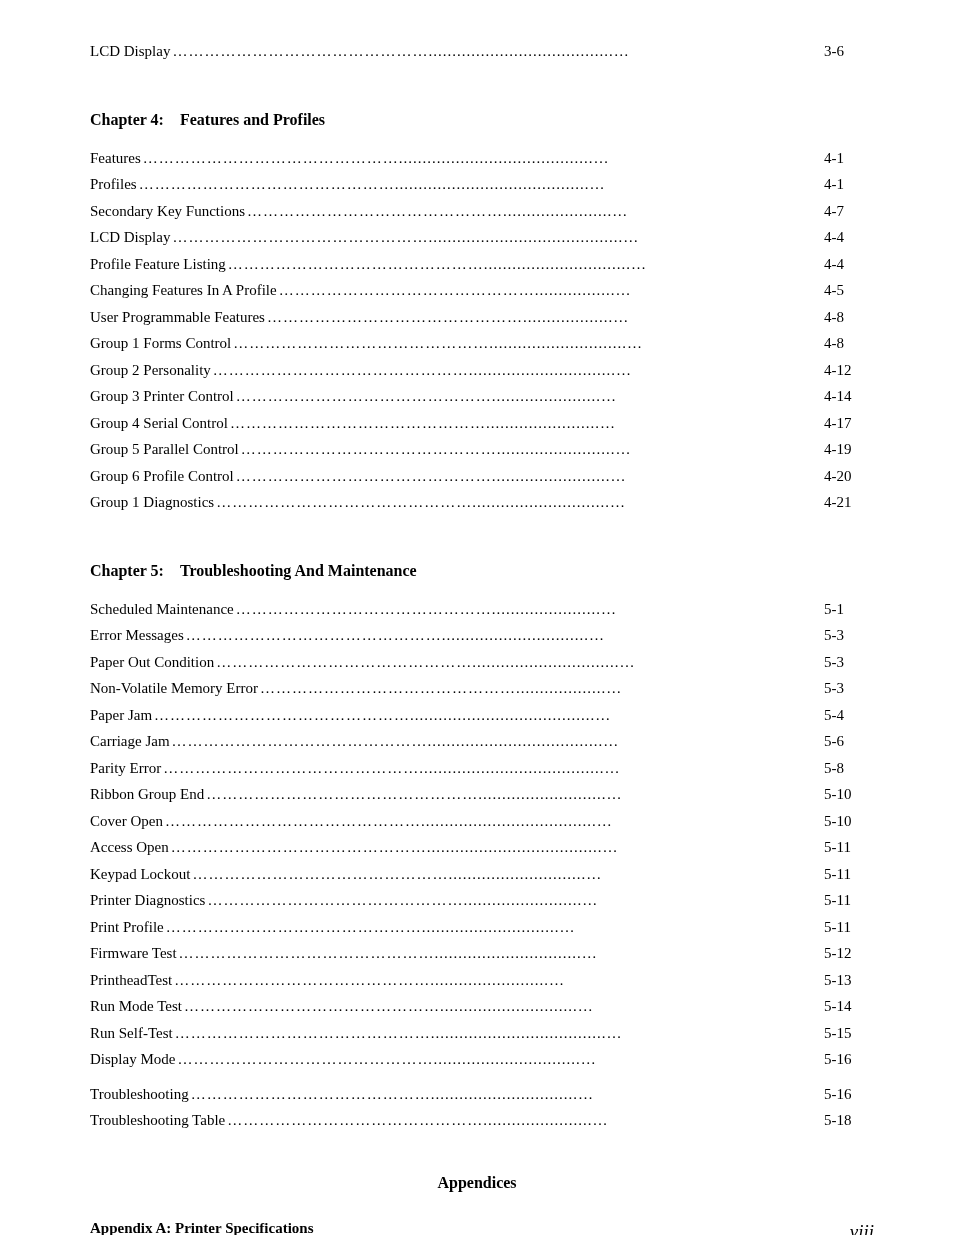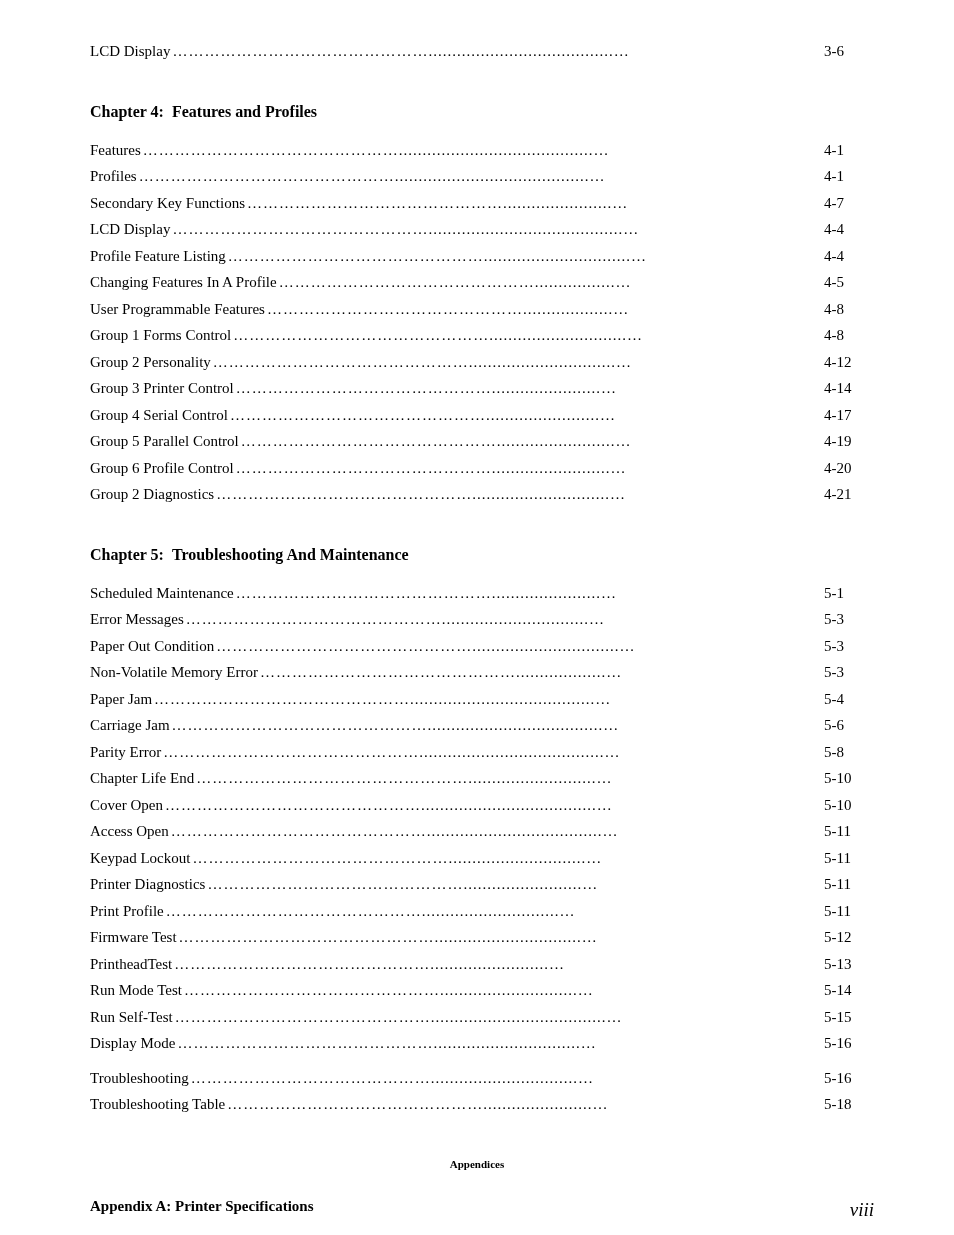--- a/index.html
+++ b/index.html
@@ -42,36 +42,36 @@
     .toc-page {
       white-space: nowrap;
       flex-shrink: 0;
       min-width: 40px;
       text-align: left;
     }
 
     .chapter-heading {
       font-weight: bold;
       font-size: 16px;
-      margin-top: 28px;
+      margin-top: 36px;
       margin-bottom: 18px;
       display: flex;
-      gap: 8px;
+      gap: 16px;
     }
 
     .appendix-heading {
       font-weight: bold;
       font-size: 15px;
       margin-top: 28px;
       margin-bottom: 6px;
     }
 
     .appendices-title {
       font-weight: bold;
-      font-size: 11px;
+      font-size: 16px;
       text-align: center;
       margin-top: 30px;
       margin-bottom: 20px;
     }
 
     .page-number {
       position: absolute;
       bottom: 40px;
       right: 80px;
       font-size: 19px;
@@ -165,21 +165,21 @@
       <span class="toc-label">Group 5   Parallel Control</span>
       <span class="toc-dots"><span class="dots-fill">………………………………………….........................…</span></span>
       <span class="toc-page">4-19</span>
     </div>
     <div class="toc-entry">
       <span class="toc-label">Group 6   Profile Control</span>
       <span class="toc-dots"><span class="dots-fill">………………………………………….........................…</span></span>
       <span class="toc-page">4-20</span>
     </div>
     <div class="toc-entry">
-      <span class="toc-label">Group 2   Diagnostics</span>
+      <span class="toc-label">Group 1   Diagnostics</span>
       <span class="toc-dots"><span class="dots-fill">………………………………………….............................…</span></span>
       <span class="toc-page">4-21</span>
     </div>
   </div>
 
 <div class="section-gap"></div>
 
 <div class="chapter-heading">
   <span>Chapter 5:</span>
   <span>Troubleshooting And Maintenance</span>
@@ -215,21 +215,21 @@
       <span class="toc-label">Carriage Jam</span>
       <span class="toc-dots"><span class="dots-fill">………………………………………….....................................…</span></span>
       <span class="toc-page">5-6</span>
     </div>
     <div class="toc-entry">
       <span class="toc-label">Parity Error</span>
       <span class="toc-dots"><span class="dots-fill">………………………………………….......................................…</span></span>
       <span class="toc-page">5-8</span>
     </div>
     <div class="toc-entry">
-      <span class="toc-label">Chapter Life End</span>
+      <span class="toc-label">Ribbon Group End</span>
       <span class="toc-dots"><span class="dots-fill">   ……………………………………………...........................…</span></span>
       <span class="toc-page">5-10</span>
     </div>
     <div class="toc-entry">
       <span class="toc-label">Cover Open</span>
       <span class="toc-dots"><span class="dots-fill">………………………………………….....................................…</span></span>
       <span class="toc-page">5-10</span>
     </div>
     <div class="toc-entry">
       <span class="toc-label">Access Open</span>

